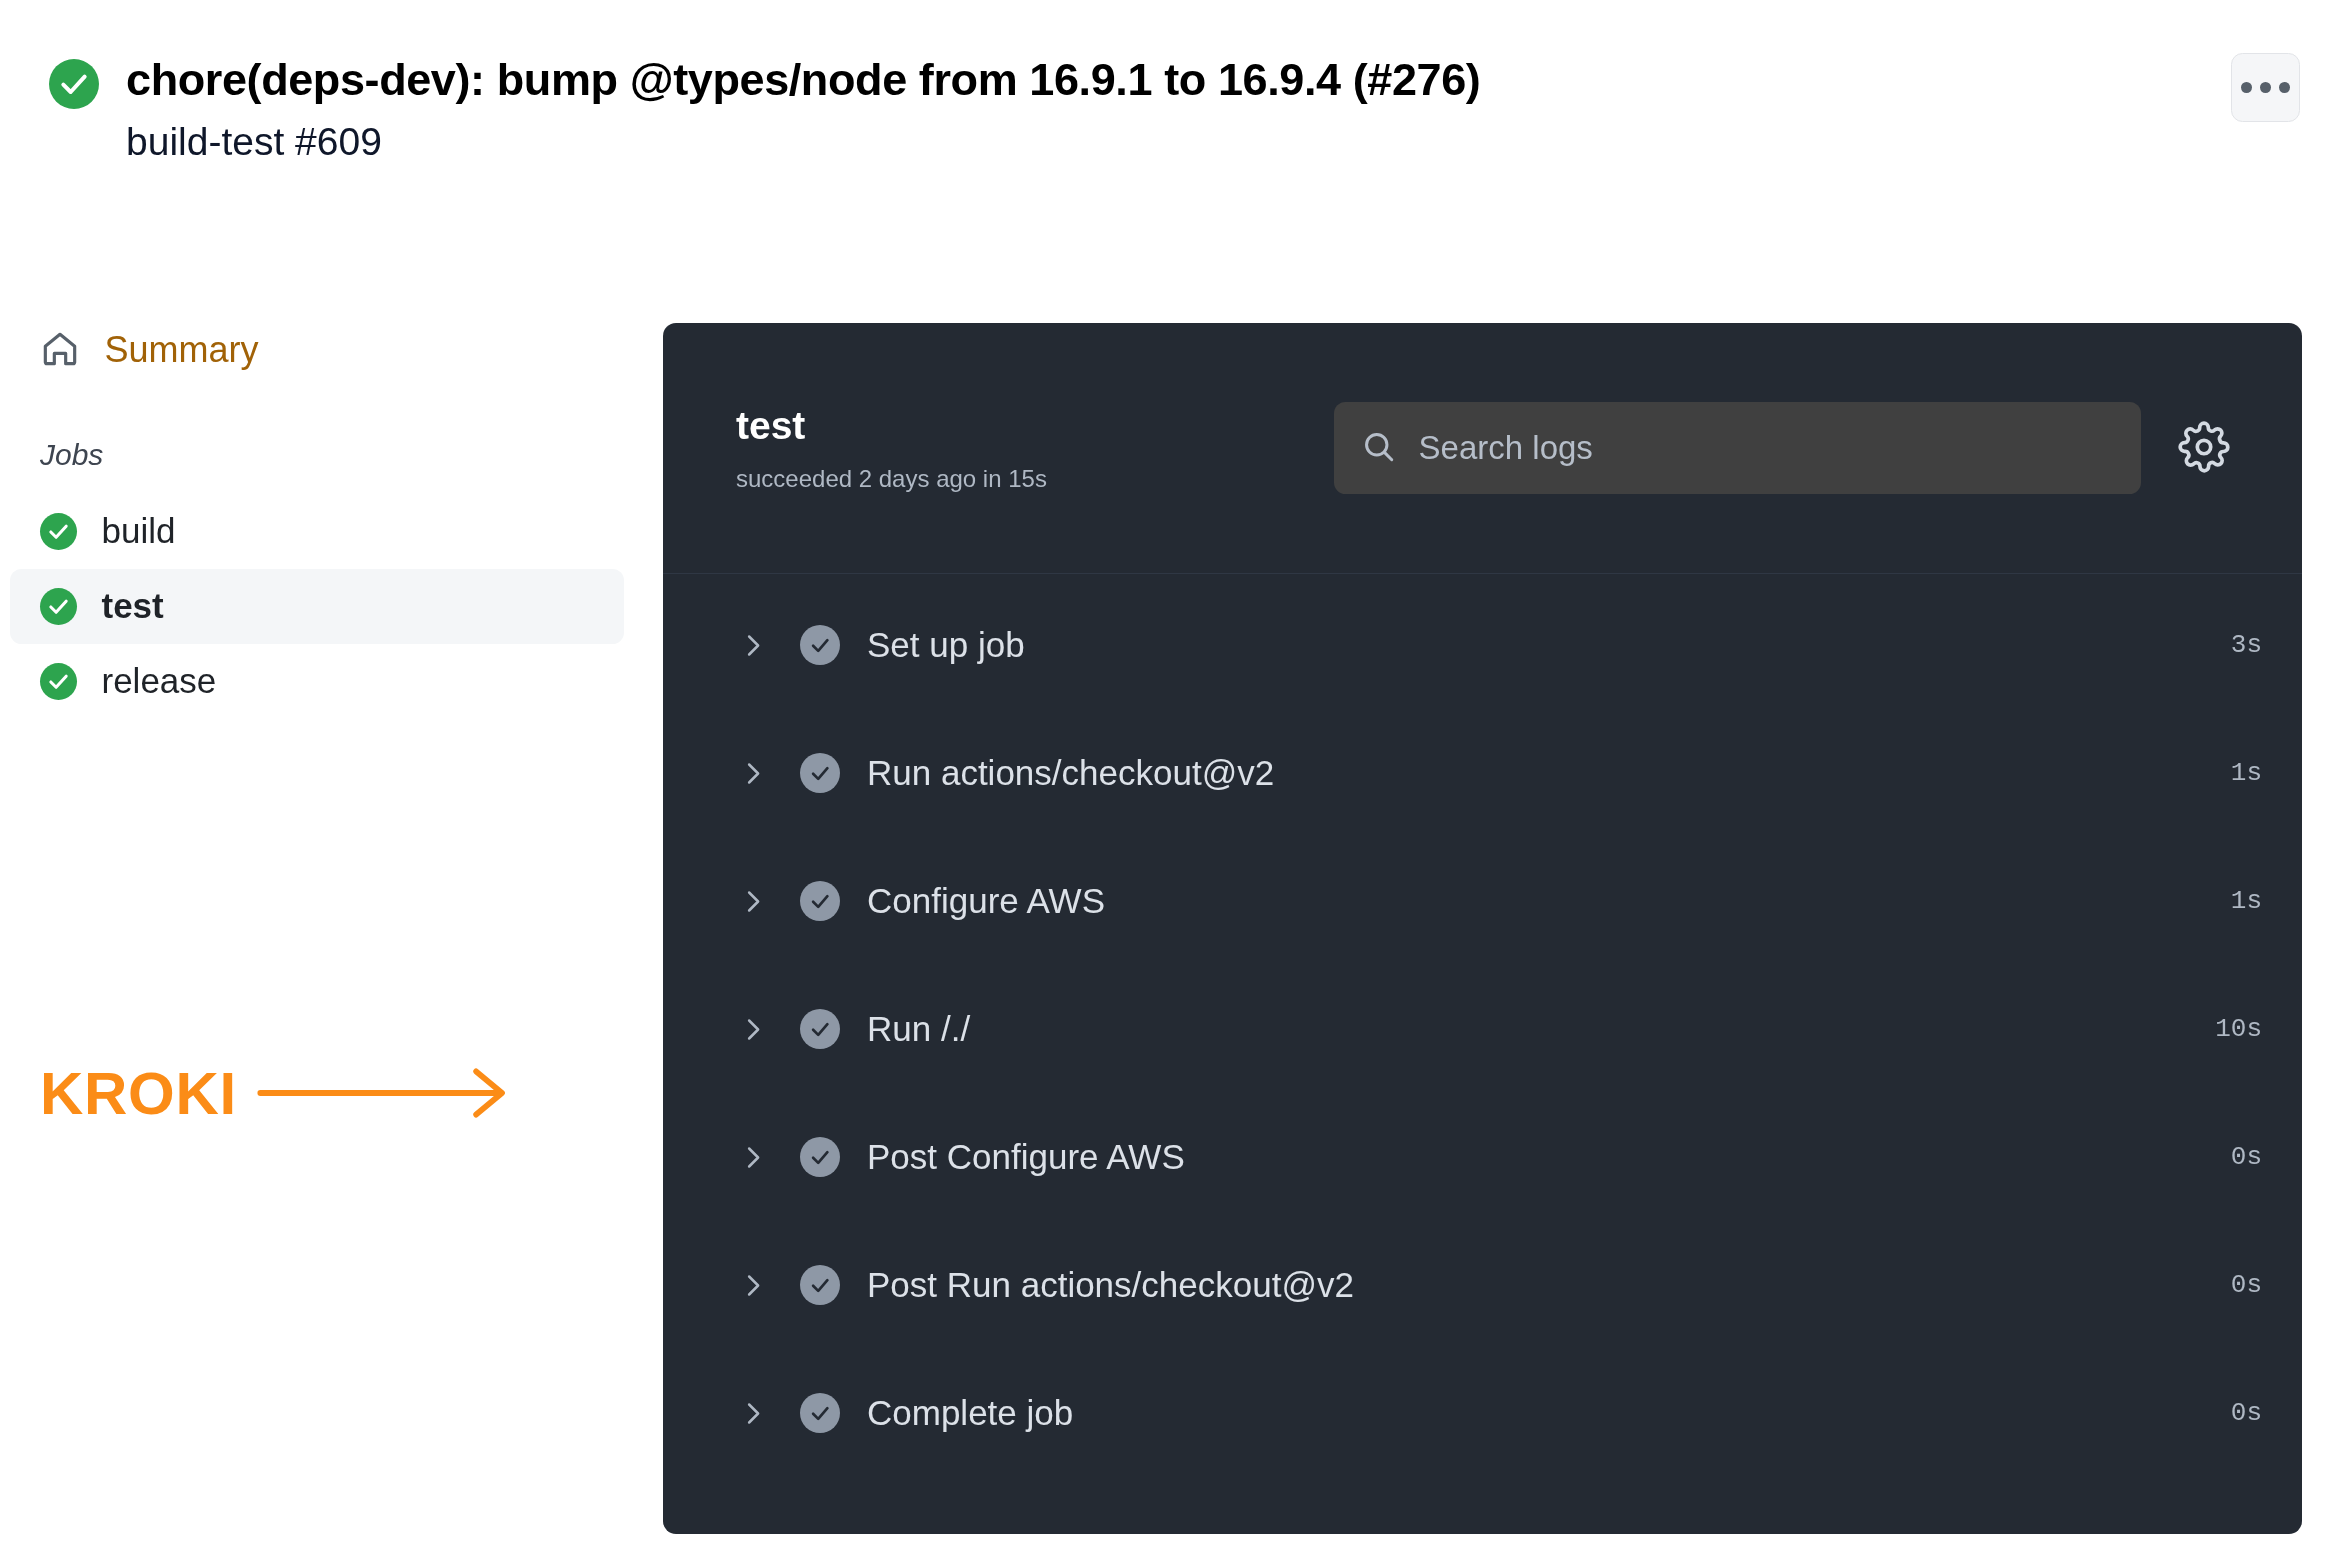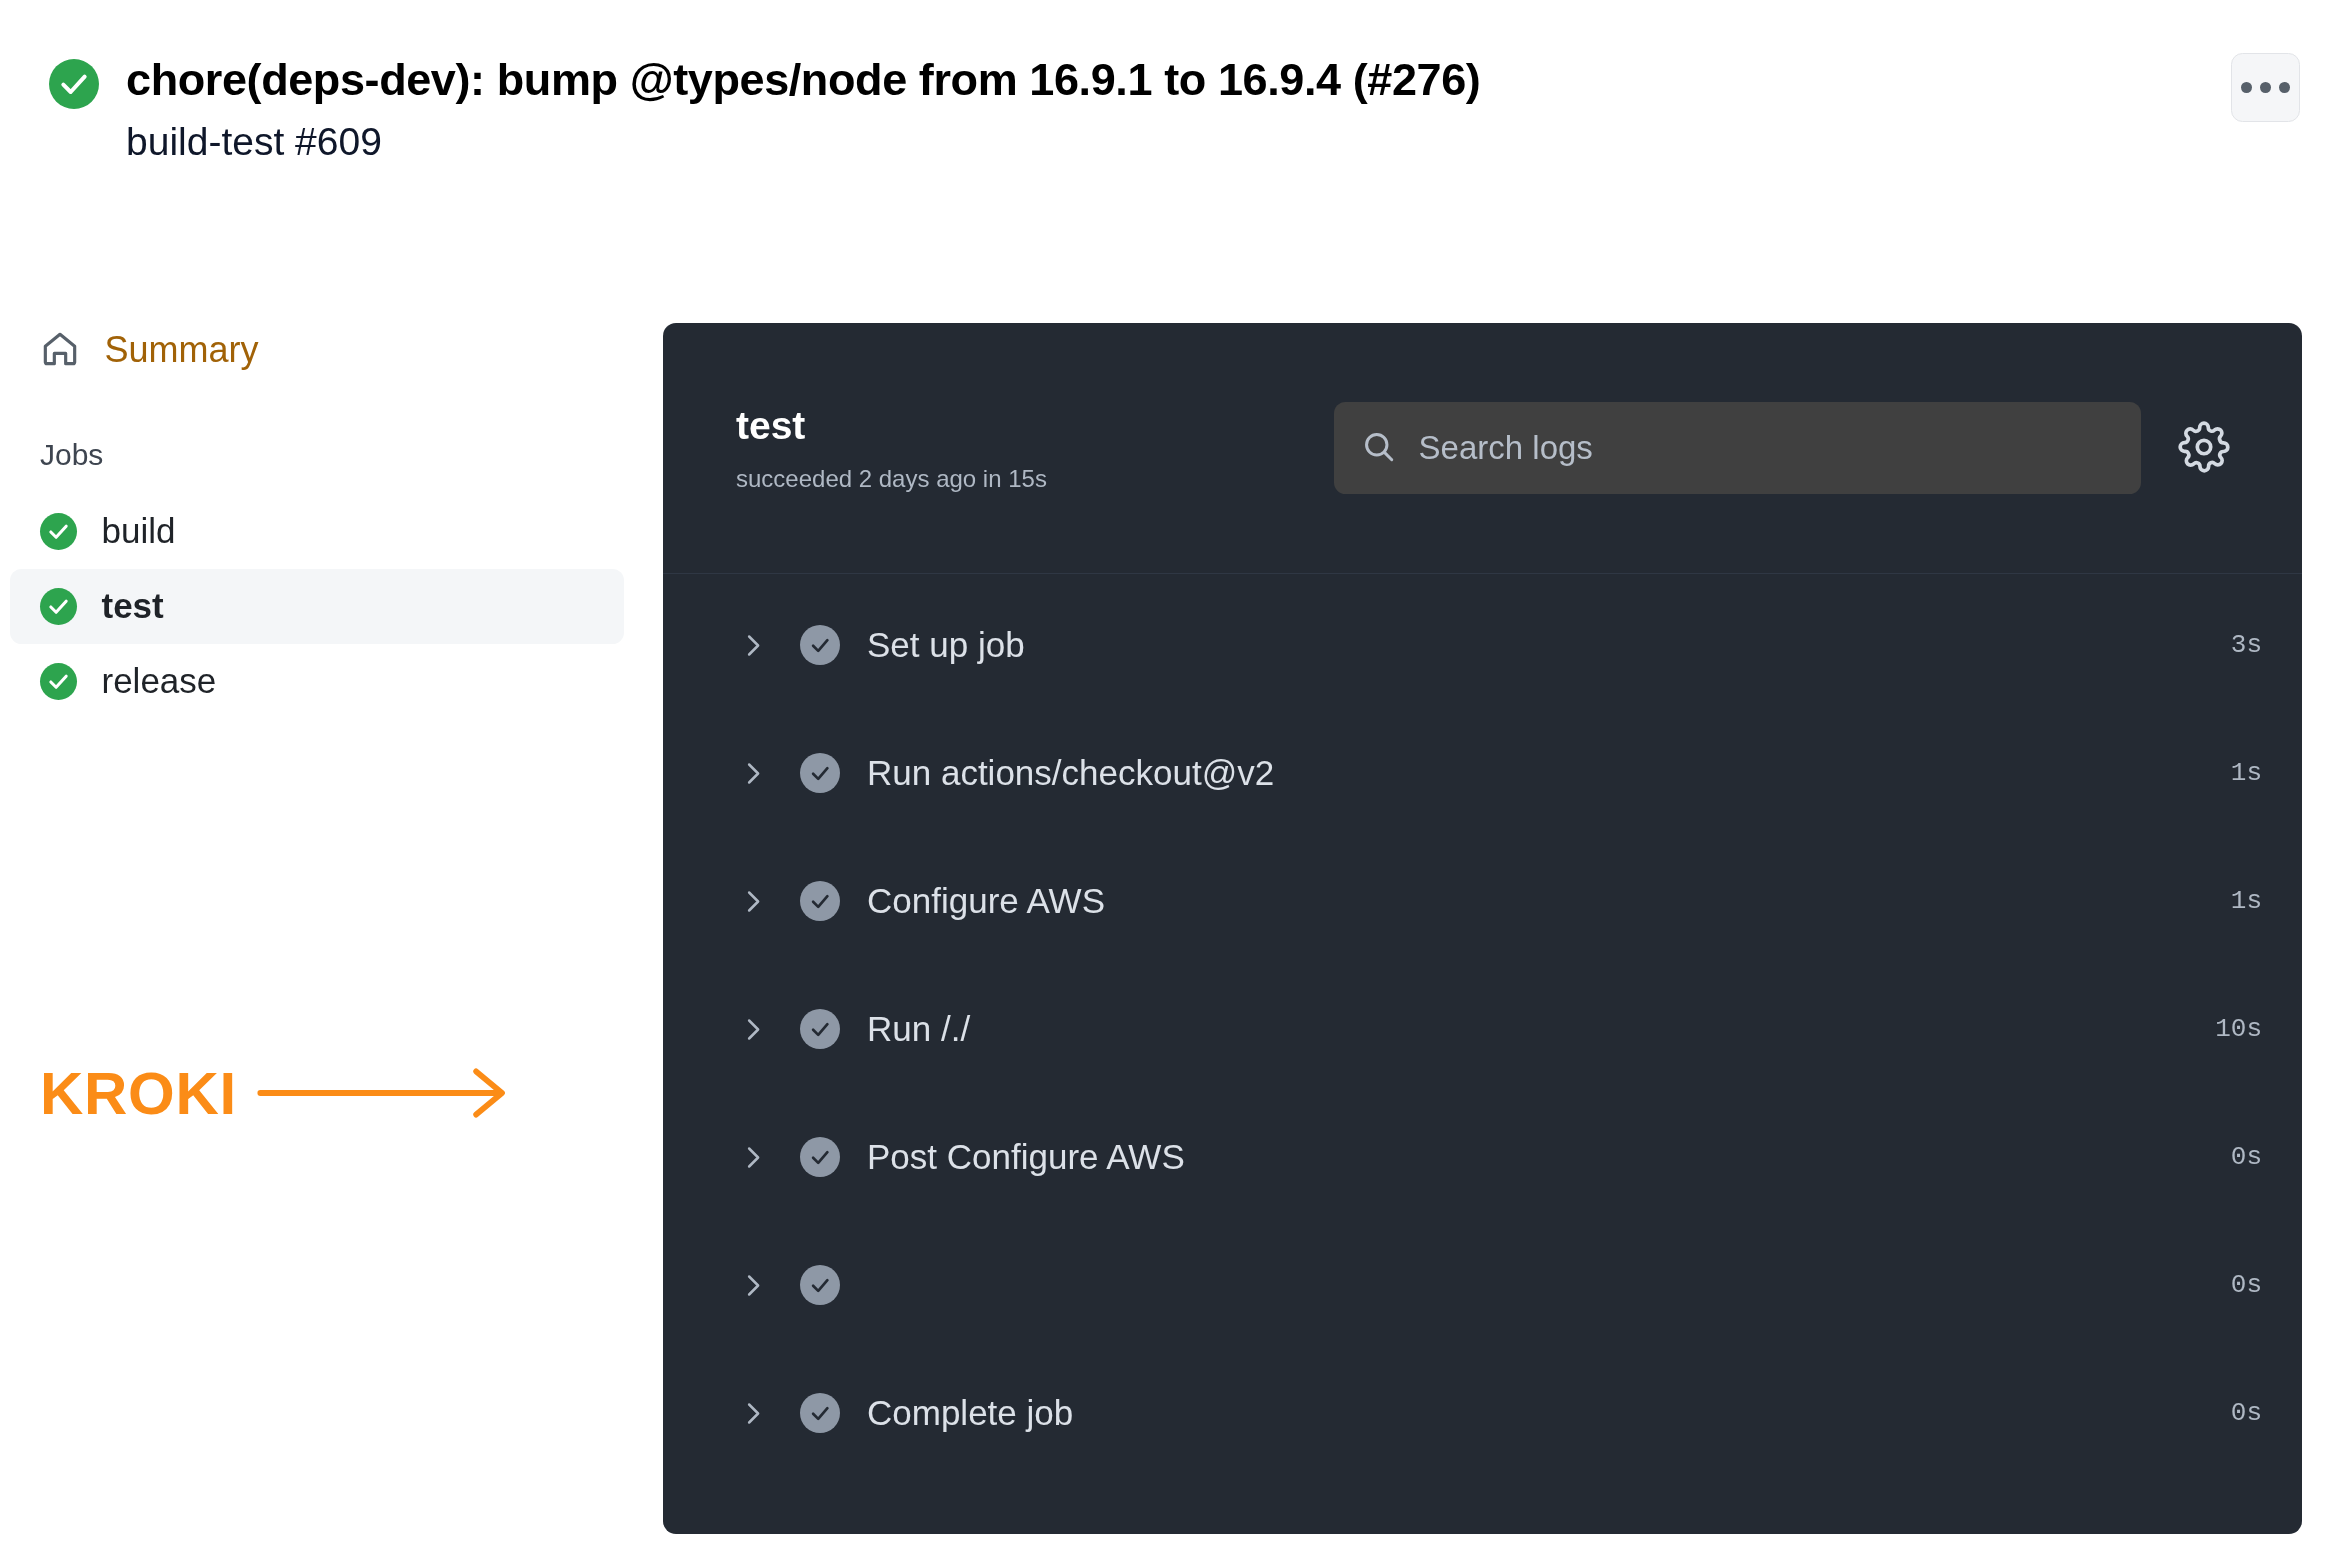--- a/index.html
+++ b/index.html
@@ -87,20 +87,21 @@
     font-size: 36px;
     color: #a16207;
     margin-left: 24.5px;
   }
   .jobs-heading {
     font-size: 30px;
     color: #3E4550;
     padding: 0 40px;
     margin-top: 55px;
     margin-bottom: 21.6px;
+    font-style: italic;
   }
   .job-item {
     display: flex;
     align-items: center;
     height: 75px;
     margin: 0 10px;
     padding-left: 30px;
     border-radius: 11.5px;
     cursor: pointer;
   }
@@ -421,20 +422,21 @@
       <span class="step-chevron">
         <svg width="27" height="27" viewBox="0 0 24 24" fill="none" stroke="#AFB8C4" stroke-width="2.2" stroke-linecap="round" stroke-linejoin="round">
           <polyline points="9,4 17,12 9,20"></polyline>
         </svg>
       </span>
       <span class="step-check">
         <svg width="24.5" height="24.5" viewBox="0 0 24 24" fill="none" stroke="#242A33" stroke-width="2.6" stroke-linecap="round" stroke-linejoin="round">
           <polyline points="5,12.5 10,17.5 19,7"></polyline>
         </svg>
       </span>
+      <span class="step-label">Post Run actions/checkout@v2</span>
       <span class="step-spacer"></span>
       <span class="step-duration">0s</span>
     </div>
 
     <div class="step-row">
       <span class="step-chevron">
         <svg width="27" height="27" viewBox="0 0 24 24" fill="none" stroke="#AFB8C4" stroke-width="2.2" stroke-linecap="round" stroke-linejoin="round">
           <polyline points="9,4 17,12 9,20"></polyline>
         </svg>
       </span>

